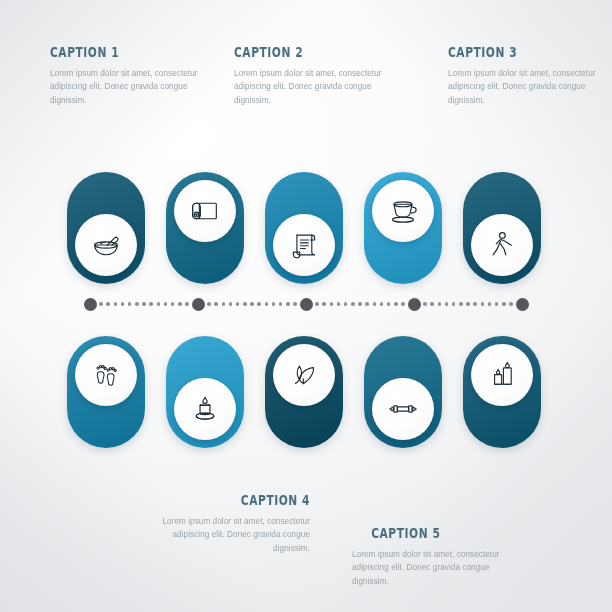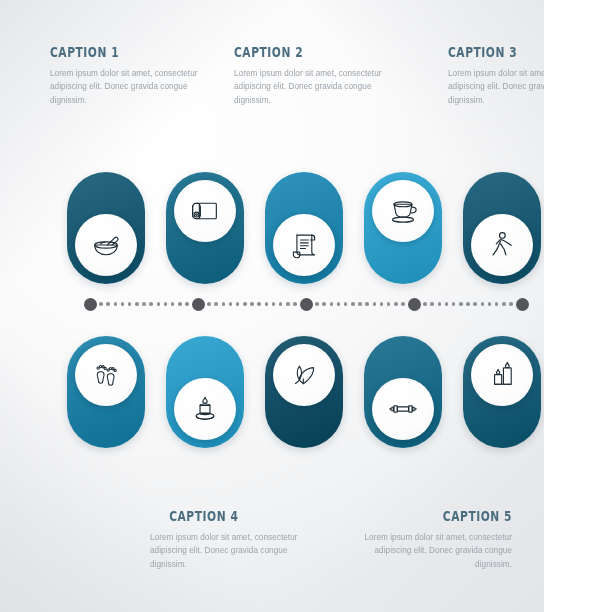--- a/index.html
+++ b/index.html
@@ -3,21 +3,21 @@
 <meta charset="utf-8">
 <style>
   * { box-sizing: border-box; margin: 0; padding: 0; }
   html, body {
     width: 612px; height: 612px;
     overflow: hidden;
     font-family: "Liberation Sans", sans-serif;
   }
   #stage {
     position: relative;
-    width: 544px; height: 612px;
+    width: 612px; height: 612px;
     background:
       radial-gradient(ellipse 90% 80% at 30% 22%, #ffffff 0%, #fbfbfc 42%, #f2f3f4 78%, #ebecee 100%);
     overflow: hidden;
   }
   
   #stage::before {
     content: "";
     position: absolute; inset: 0;
     background:
       linear-gradient(135deg, rgba(225,227,230,0.85) 0%, rgba(255,255,255,0) 26%),
@@ -46,22 +46,22 @@
   .caption p {
     font-size: 8.2px;
     line-height: 1.62;
     color: #9aa3aa;
     letter-spacing: 0.05px;
   }
 
   #cap1 { left: 50px;  top: 44px; }
   #cap2 { left: 234px; top: 44px; }
   #cap3 { left: 448px; top: 44px; }
-  #cap4 { left: 150px; top: 508px; text-align: left; }
-  #cap5 { left: 352px; top: 508px; text-align: right; }
+  #cap4 { left: 150px; top: 492px; text-align: right; }
+  #cap5 { left: 352px; top: 525px; }
   #cap4 h3, #cap5 h3 { transform-origin: right center; }
 
   
   .pill {
     position: absolute;
     width: 78px;
     height: 112px;
     border-radius: 39px;
   }
   .pill .badge {

